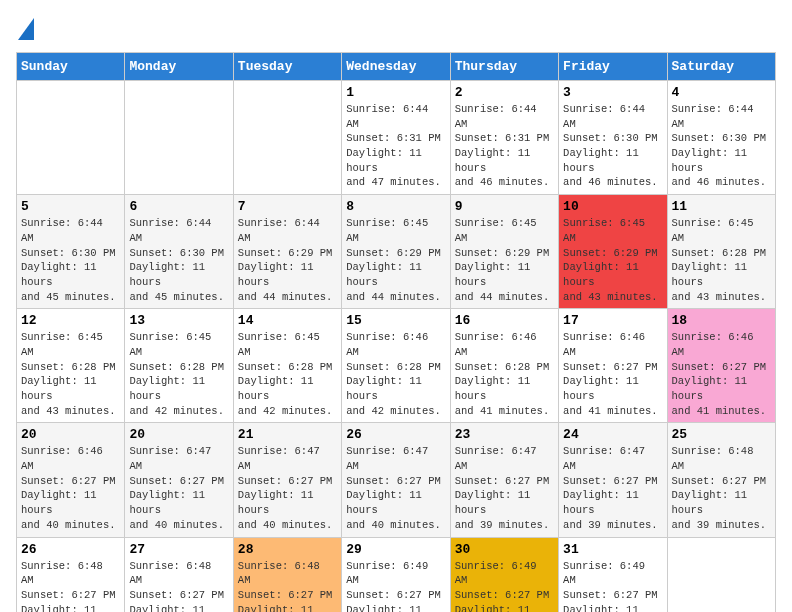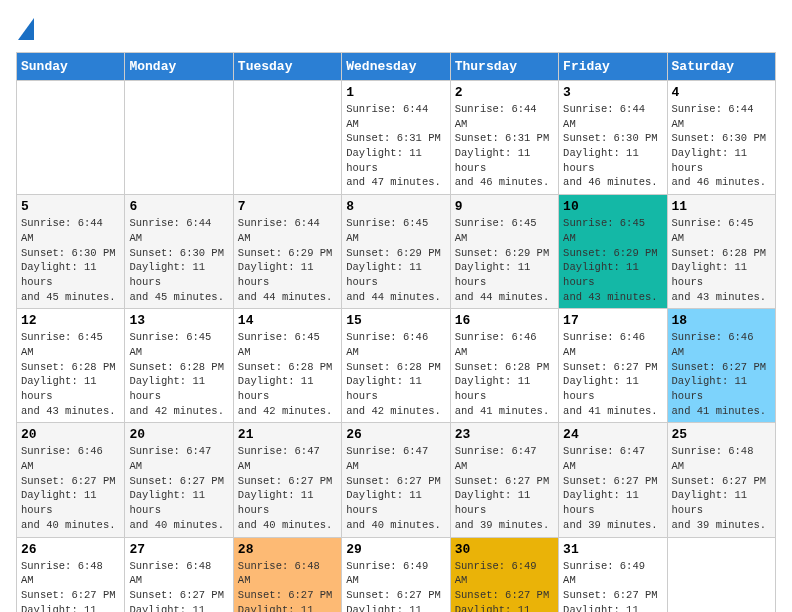--- a/index.html
+++ b/index.html
@@ -187,21 +187,21 @@
 Daylight: 11 hours
 and 44 minutes.</div>
         </td>
         <td style="background: rgb(245, 245, 245);">
           <span class="day-number">9</span>
           <div class="day-info" style="white-space: pre-line;">Sunrise: 6:45 AM
 Sunset: 6:29 PM
 Daylight: 11 hours
 and 44 minutes.</div>
         </td>
-        <td style="background: #14b8a6;">
+        <td style="background: #ef4444;">
           <span class="day-number">10</span>
           <div class="day-info" style="white-space: pre-line;">Sunrise: 6:45 AM
 Sunset: 6:29 PM
 Daylight: 11 hours
 and 43 minutes.</div>
         </td>
         <td style="background: rgb(245, 245, 245);">
           <span class="day-number">11</span>
           <div class="day-info" style="white-space: pre-line;">Sunrise: 6:45 AM
 Sunset: 6:28 PM
@@ -245,21 +245,21 @@
 Daylight: 11 hours
 and 41 minutes.</div>
         </td>
         <td style="background: rgb(255, 255, 255); margin-left: 40px;">
           <span class="day-number">17</span>
           <div class="day-info" style="white-space: pre-line;">Sunrise: 6:46 AM
 Sunset: 6:27 PM
 Daylight: 11 hours
 and 41 minutes.</div>
         </td>
-        <td style="background: #7dd3fc;">
+        <td style="background: #f9a8d4;">
           <span class="day-number">18</span>
           <div class="day-info" style="white-space: pre-line;">Sunrise: 6:46 AM
 Sunset: 6:27 PM
 Daylight: 11 hours
 and 41 minutes.</div>
         </td>
       </tr>
       <tr>
         <td style="background: rgb(245, 245, 245);">
           <span class="day-number">20</span>

